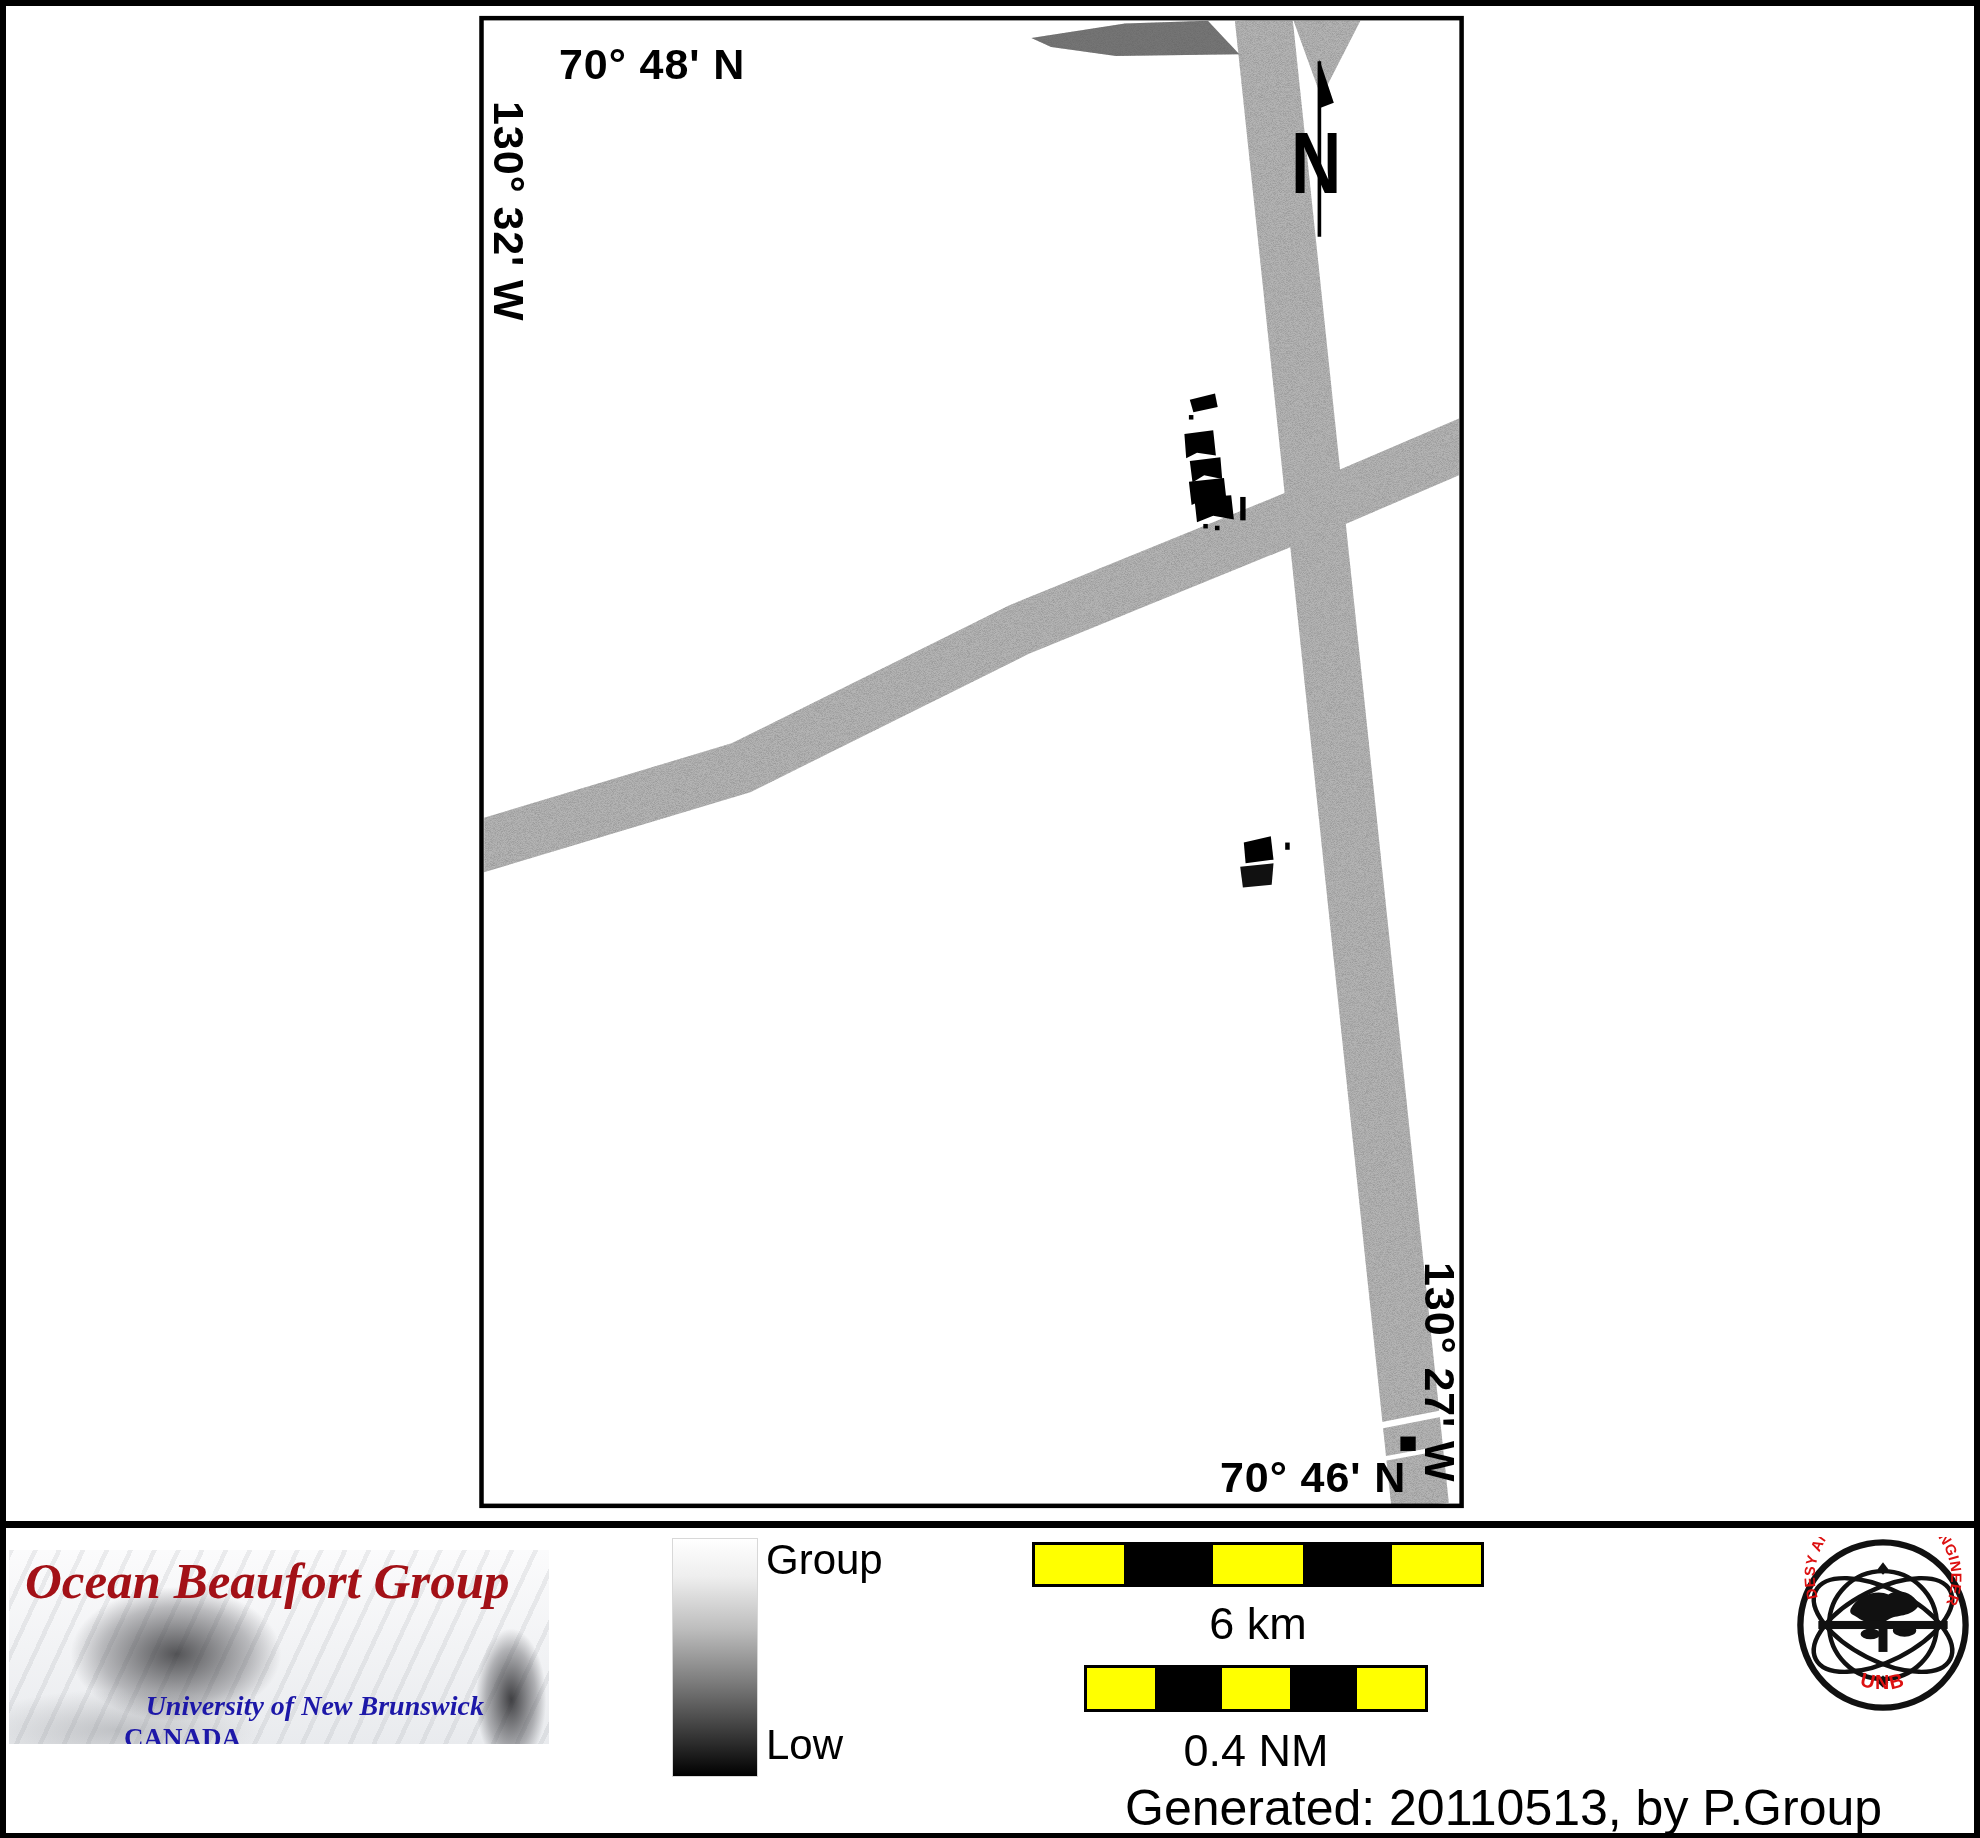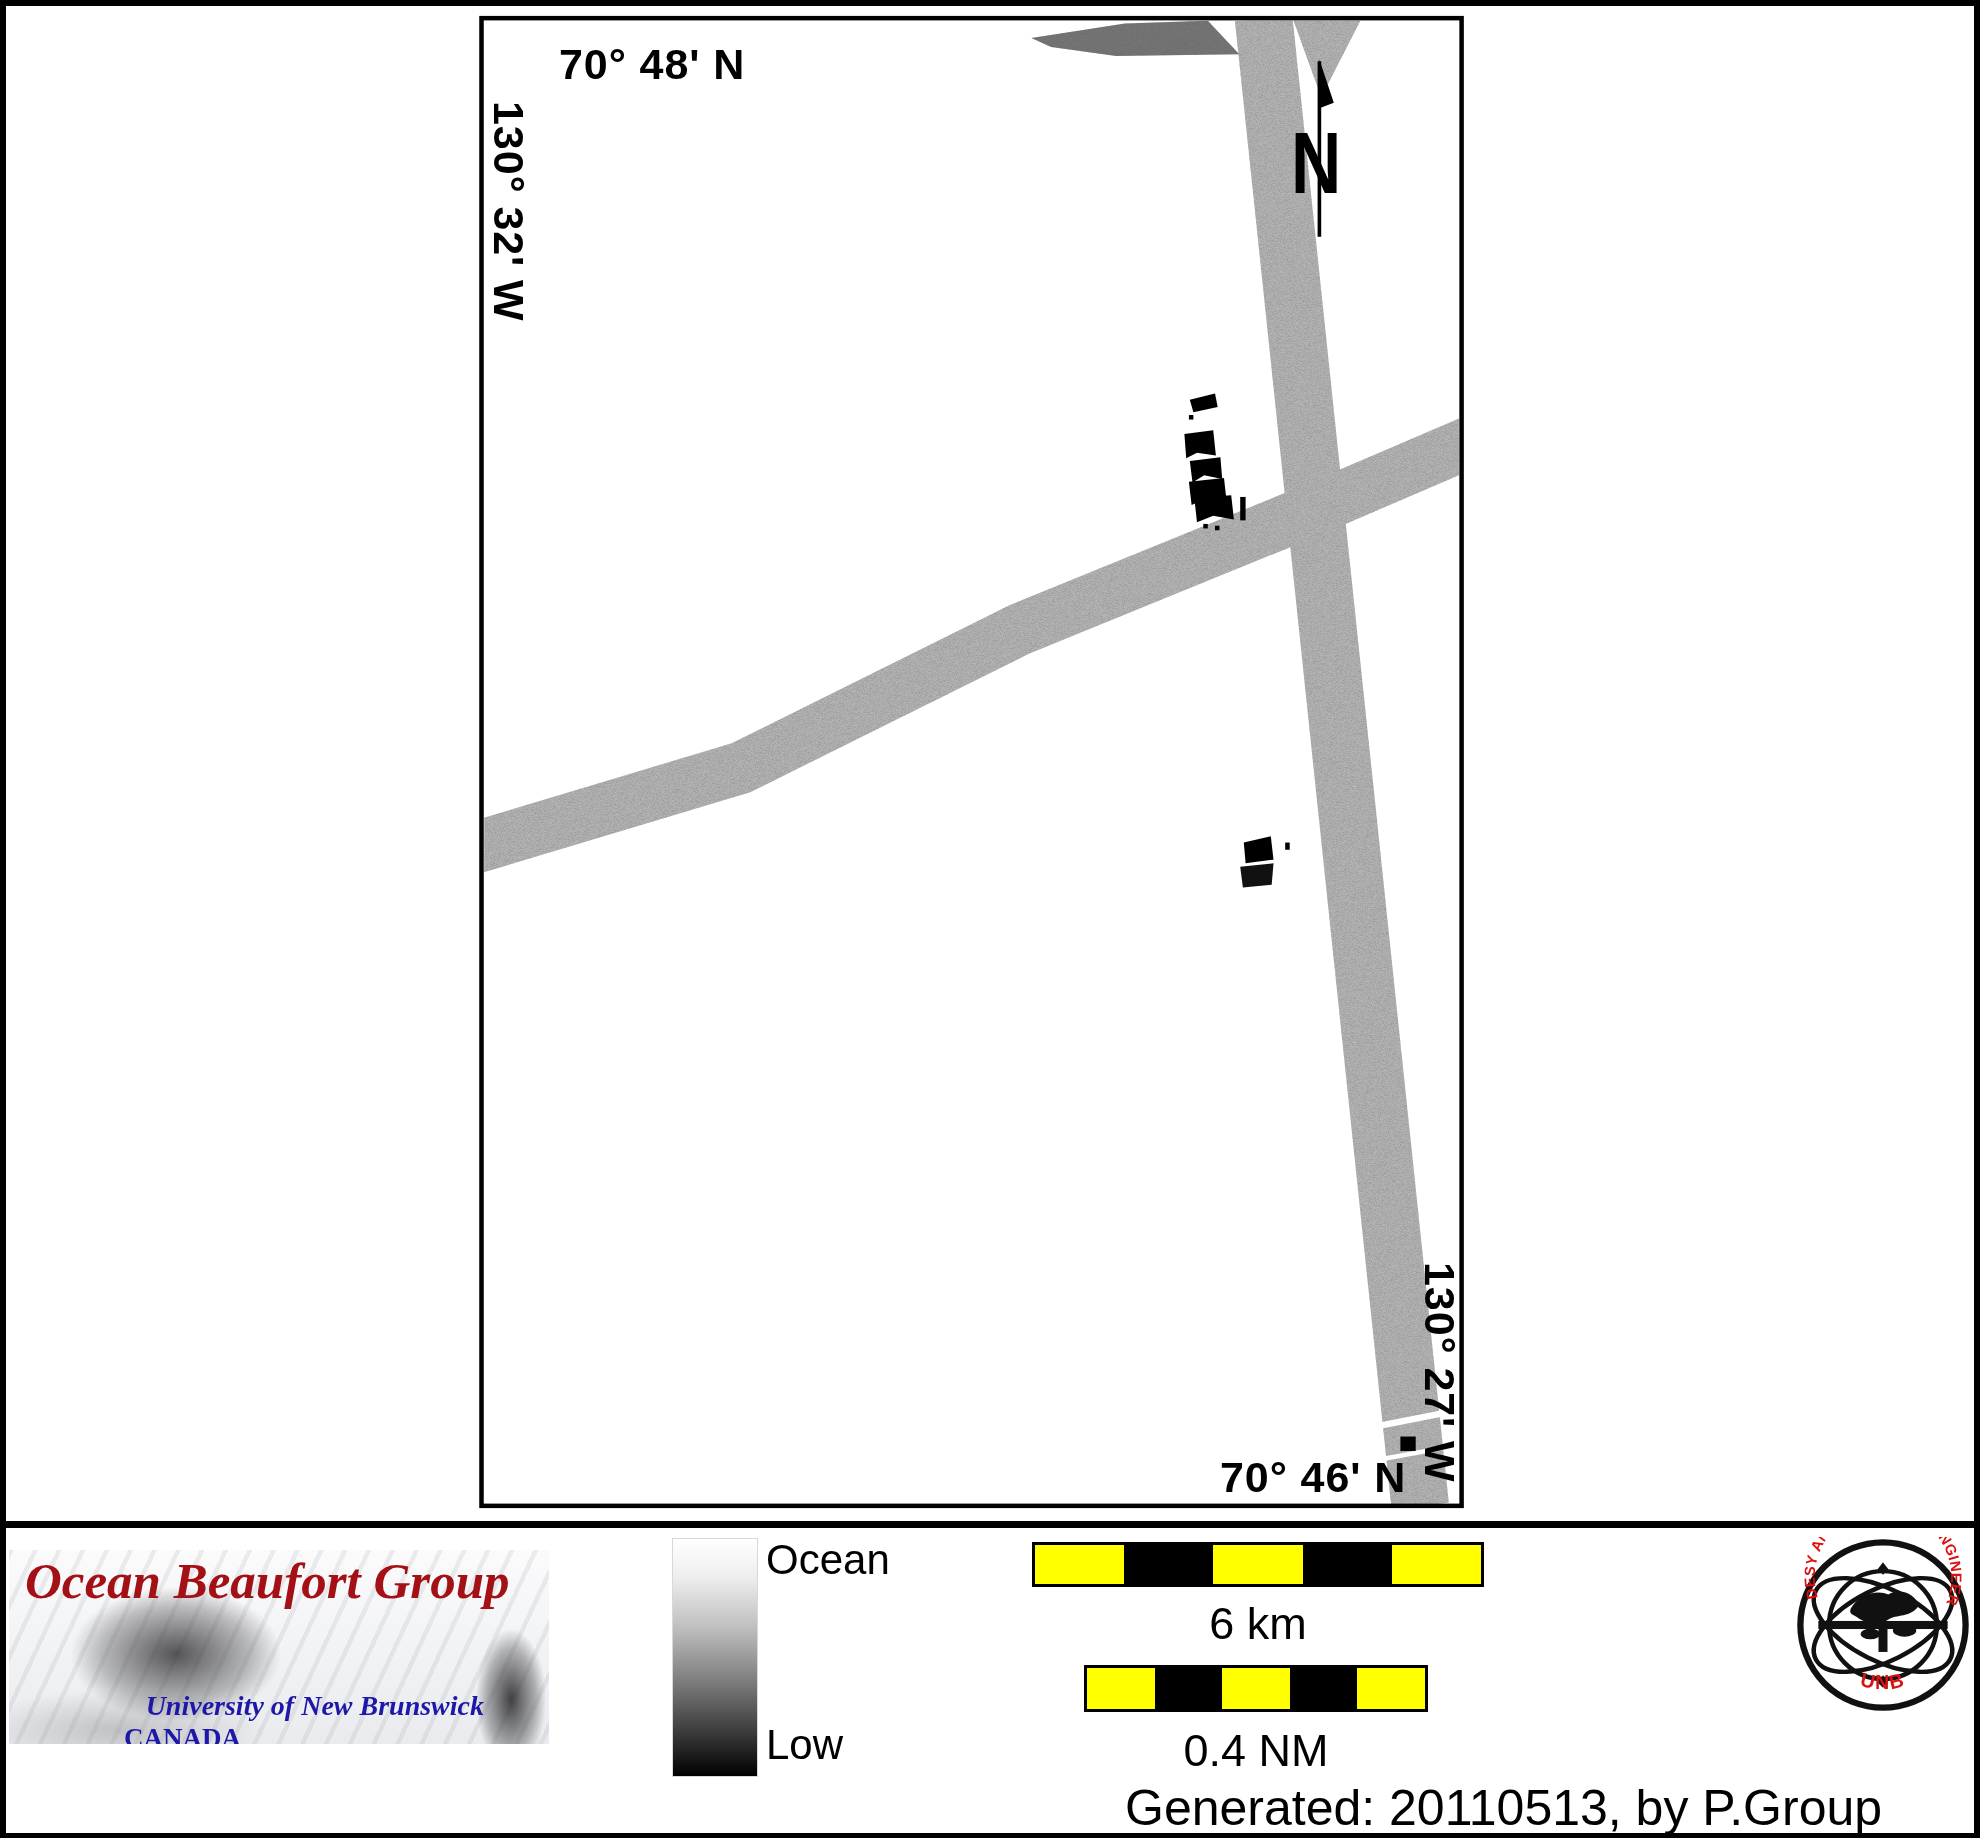--- a/index.html
+++ b/index.html
@@ -113,21 +113,21 @@
 
 <div class="separator"></div>
 
 <div class="abs logo-box">
   <div class="omg-title">Ocean Beaufort Group</div>
   <div class="omg-sub1">University of New Brunswick</div>
   <div class="omg-sub2">CANADA</div>
 </div>
 
 <div class="abs colorbar"></div>
-<div class="abs cb-label" style="left:766px;top:1536px;">Ocean</div>
+<div class="abs cb-label" style="left:766px;top:1536px;">Group</div>
 <div class="abs cb-label" style="left:766px;top:1721px;">Low</div>
 
 <div class="abs scalebar" style="left:1032px;top:1542px;width:452px;height:45px;">
     <div class="seg" style="background: rgb(255, 255, 0);"></div>
     <div class="seg" style="background: rgb(0, 0, 0);"></div>
     <div class="seg" style="background: rgb(255, 255, 0);"></div>
     <div class="seg" style="background: rgb(0, 0, 0);"></div>
     <div class="seg" style="background: rgb(255, 255, 0);"></div>
   </div>
 <div class="abs sb-label" style="left:1032px;top:1598px;width:452px;">6 km</div>

